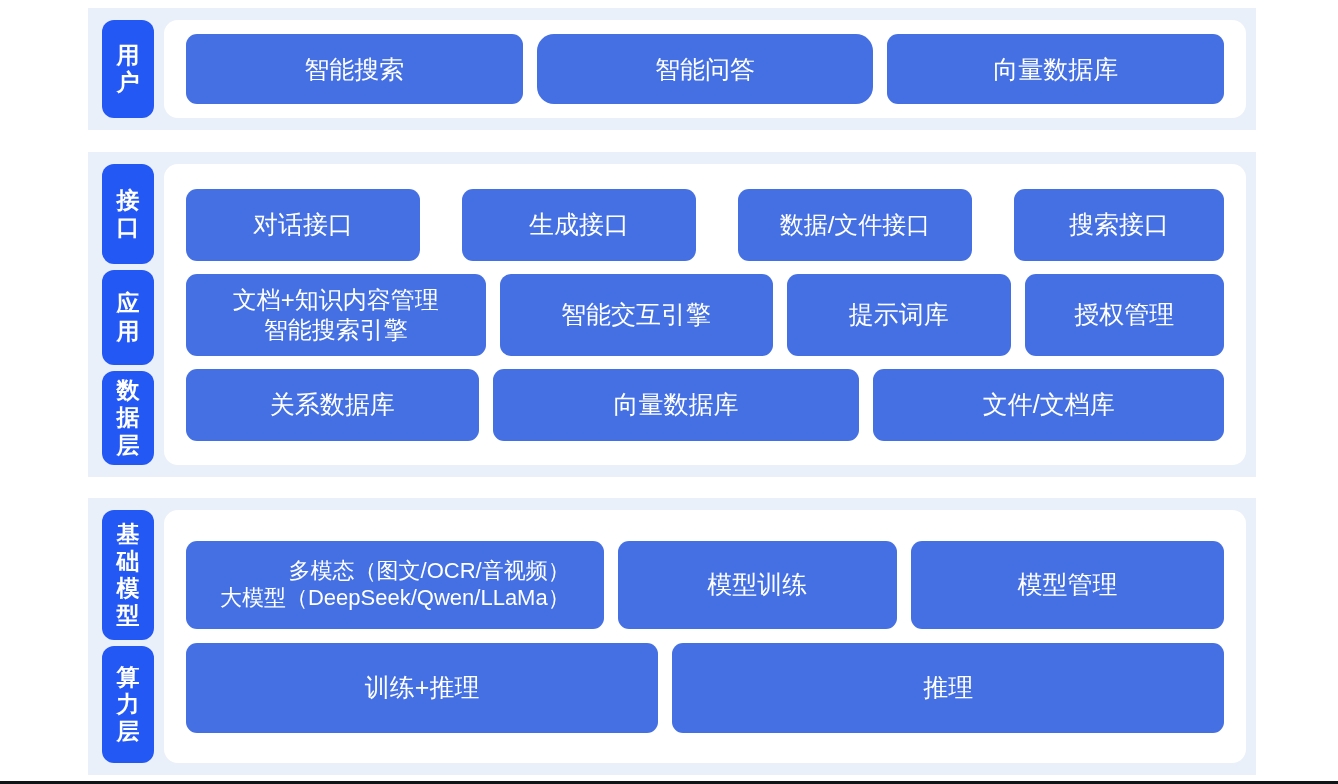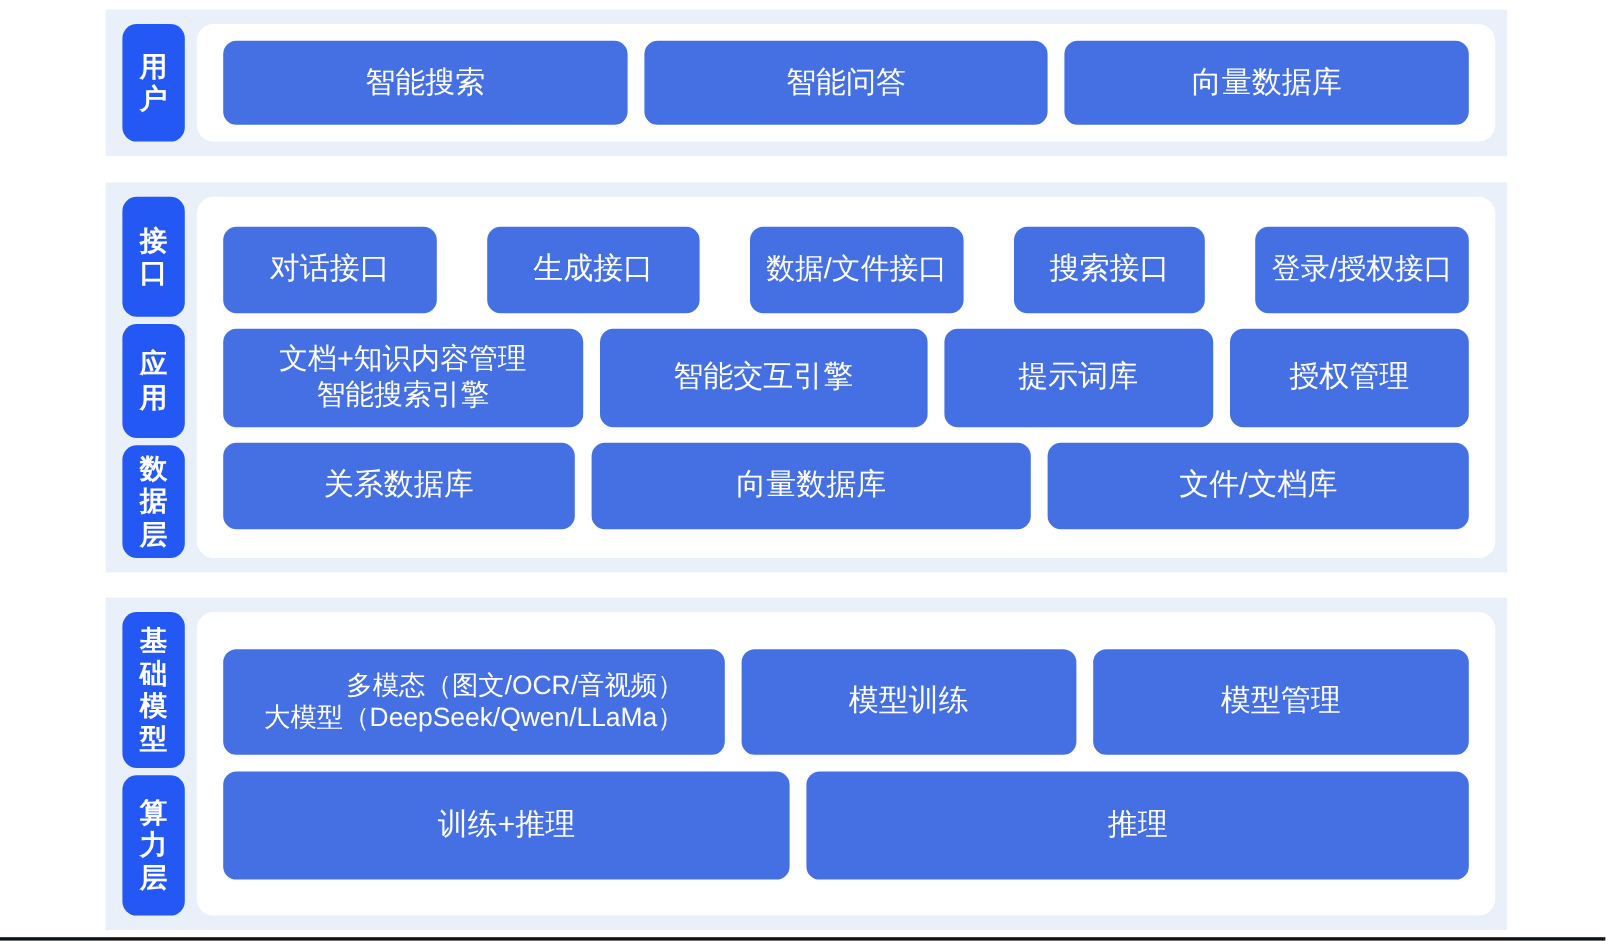--- a/index.html
+++ b/index.html
@@ -119,21 +119,21 @@
     line-height: 1.22;
     box-sizing: border-box;
     padding: 4px 8px;
     white-space: pre-line;
   }
   .card.f22 { font-size: 22px; text-align: right; }
   .card.f24 { font-size: 24px; }
 
   
   .w-search   { flex: 1 1 0; }
-  .w-qa       { flex: 1 1 0; }
+  .w-qa       { flex: 1 1 0; border-radius: 17px; }
   .w-config   { flex: 1 1 0; }
 
   .w-if1 { flex: 200 1 0; }
   .w-if2 { flex: 200 1 0; }
   .w-if3 { flex: 200 1 0; }
   .w-if4 { flex: 178 1 0; }
   .w-if5 { flex: 200 1 0; }
 
   .w-ap1 { flex: 300 1 0; }
   .w-ap2 { flex: 272 1 0; }
@@ -192,21 +192,20 @@
         <span>数据层</span>
       </div>
     </div>
     <div class="panel panel-mid">
 
       <div class="row row-iface">
         <div class="card w-if1">对话接口</div>
         <div class="card w-if2">生成接口</div>
         <div class="card w-if3 f24">数据/文件接口</div>
         <div class="card w-if4">搜索接口</div>
-        <div class="card w-if5 f24">登录/授权接口</div>
       </div>
 
       <div class="row row-app">
         <div class="card w-ap1 f24">文档+知识内容管理
 智能搜索引擎</div>
         <div class="card w-ap2">智能交互引擎</div>
         <div class="card w-ap3">提示词库</div>
         <div class="card w-ap4">授权管理</div>
       </div>
 

